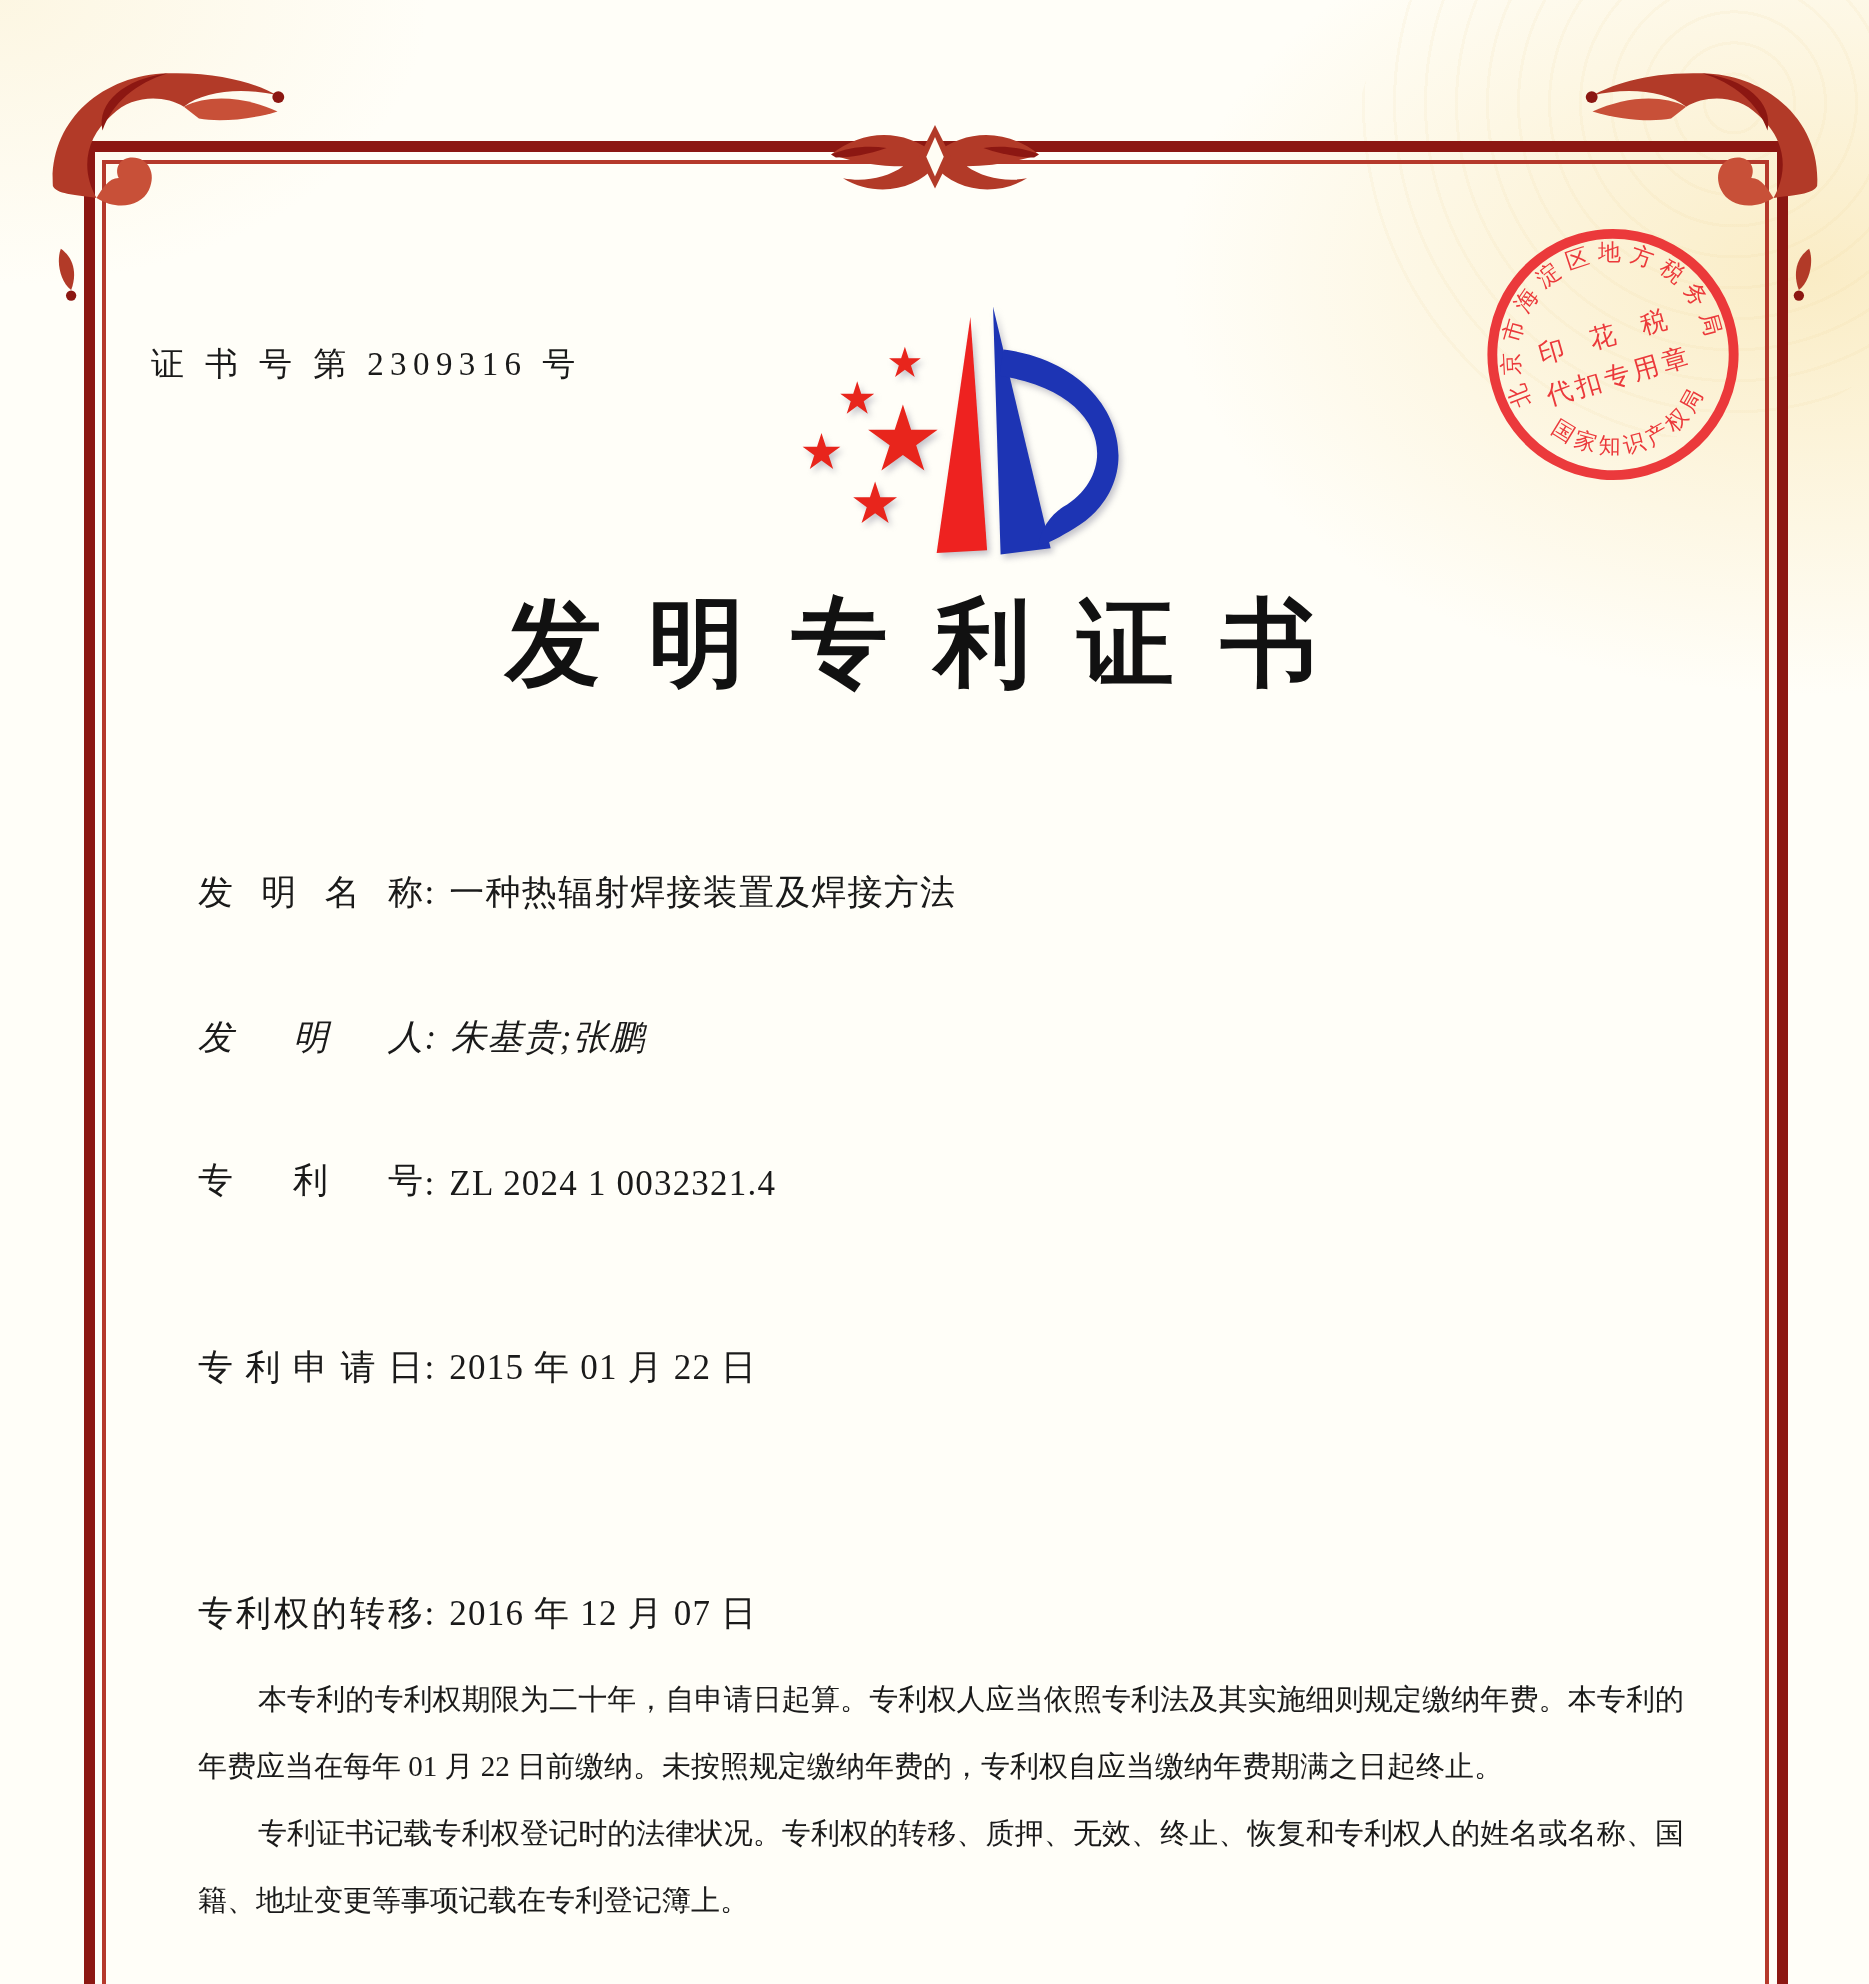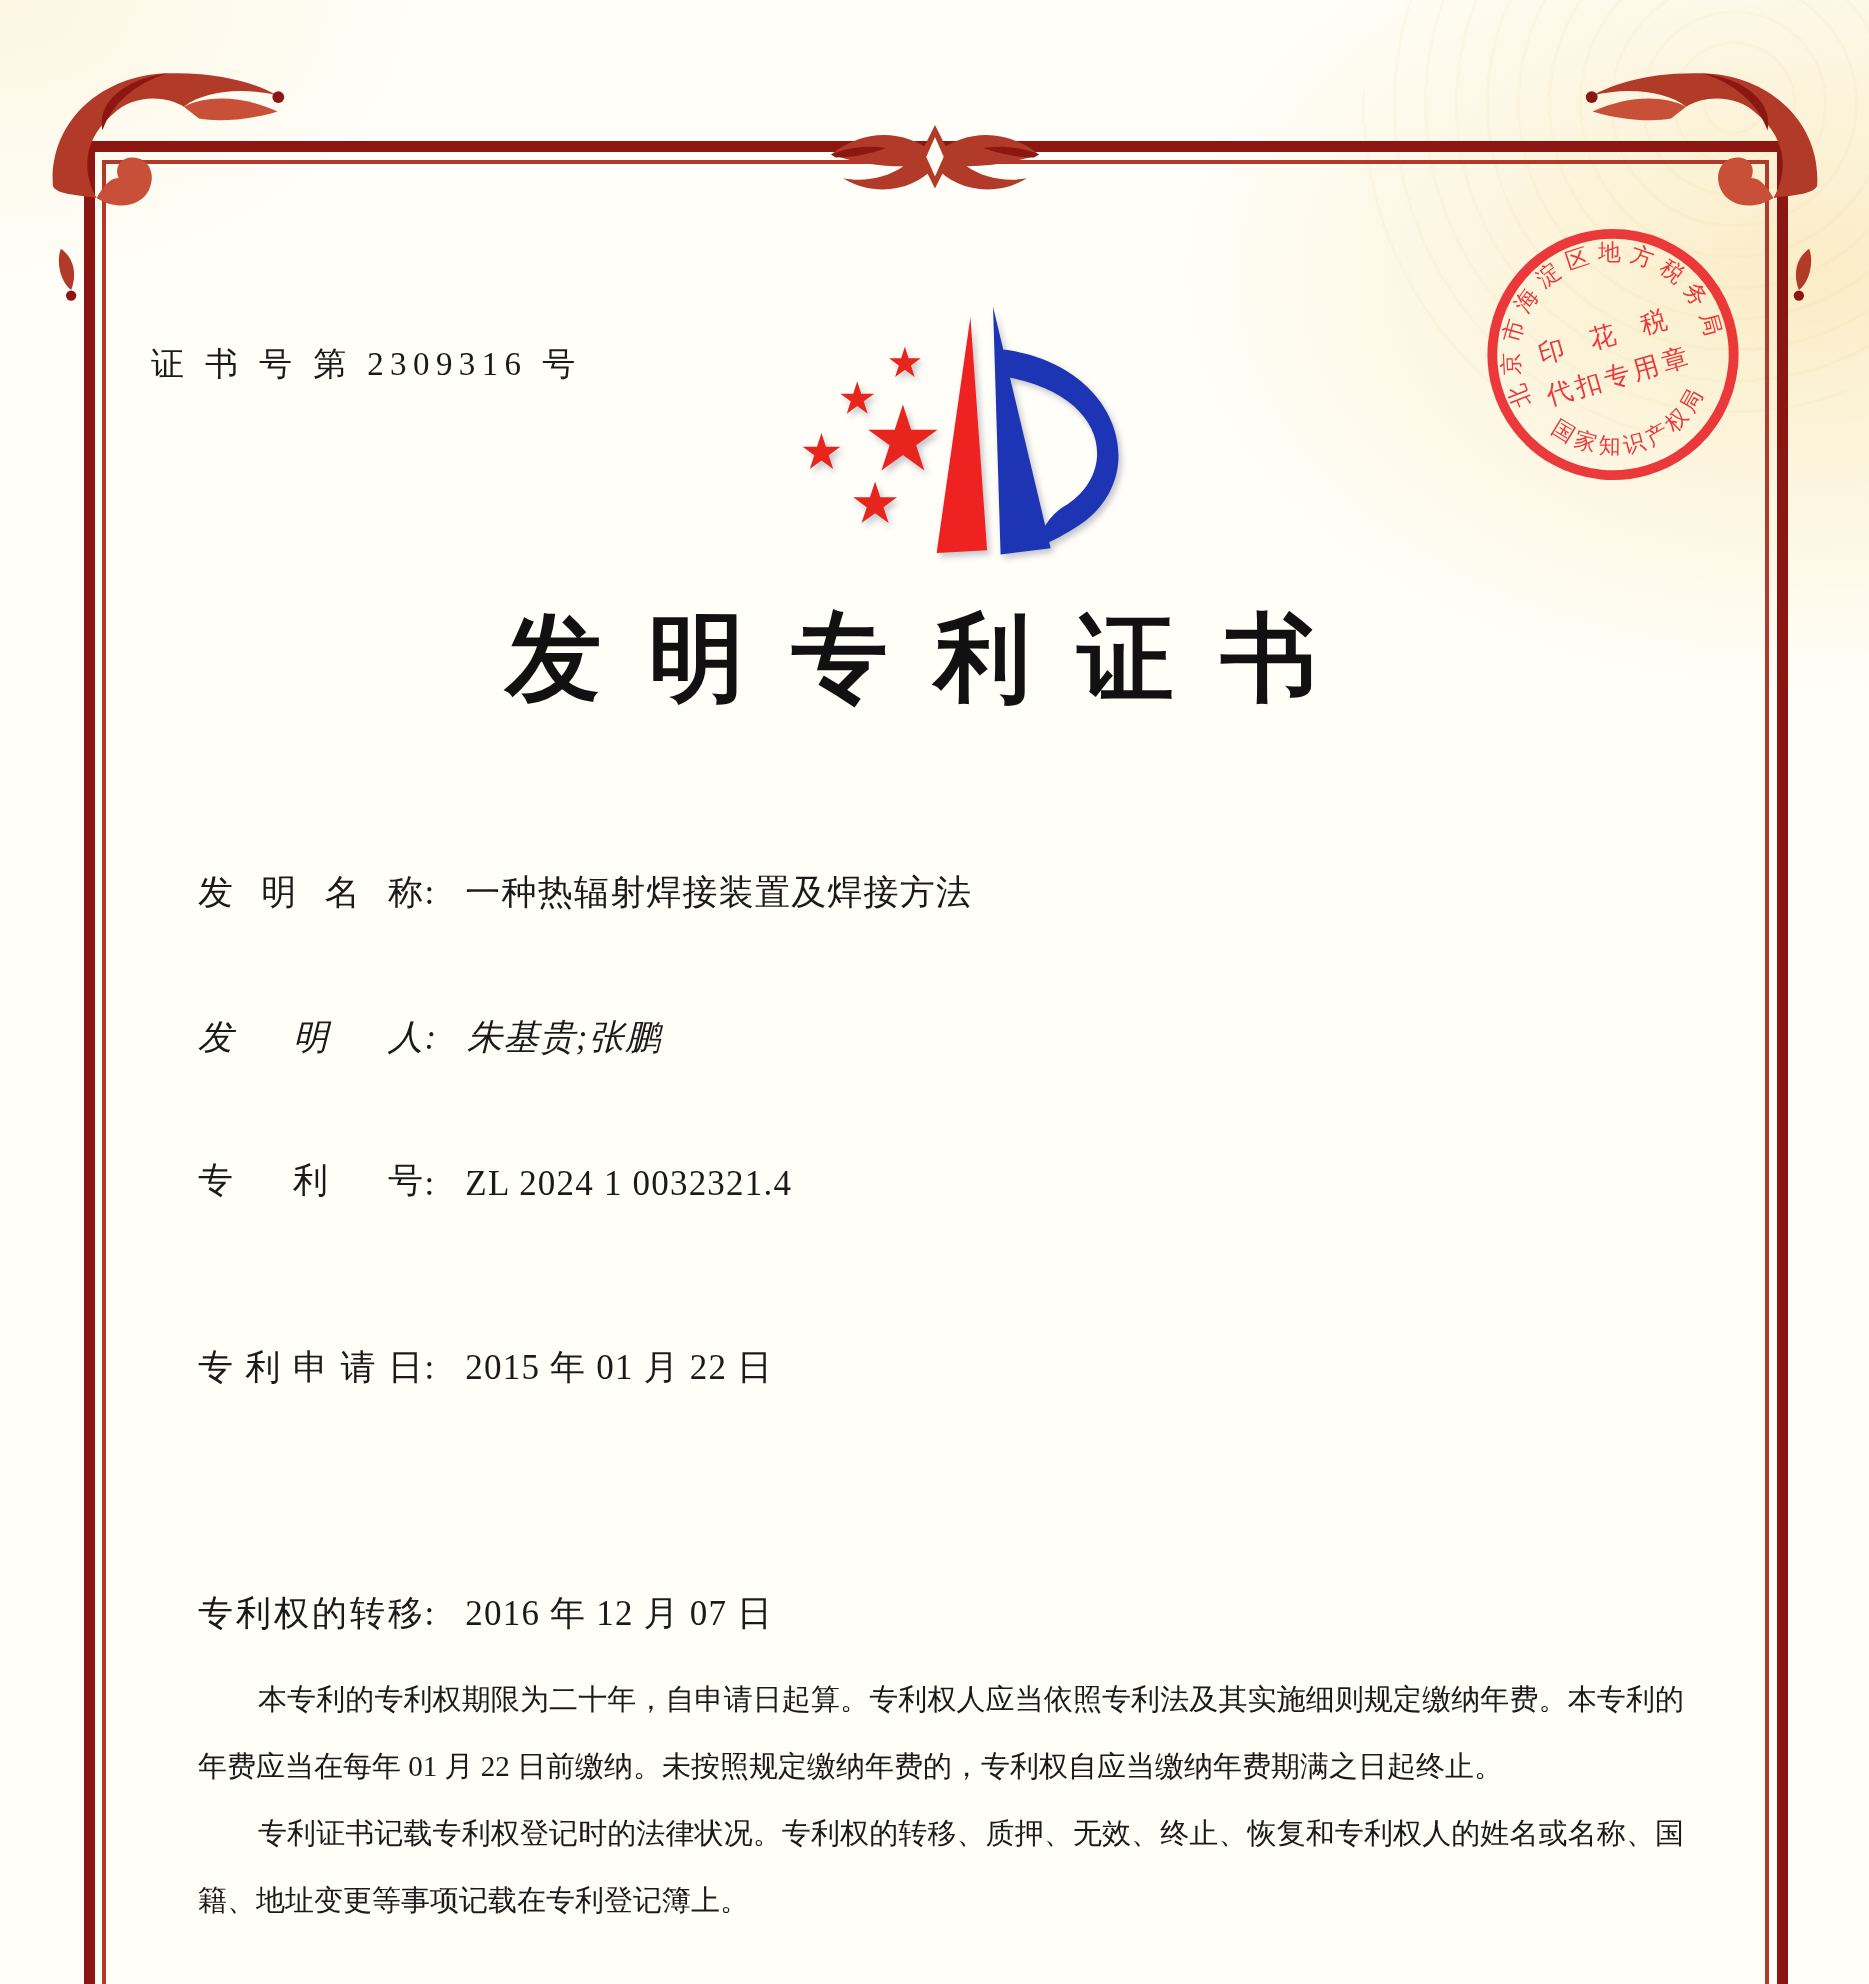--- a/index.html
+++ b/index.html
@@ -27,27 +27,27 @@
   .frame-thin { position:absolute; left:102px; top:160px; width:1667px; height:2472px;
     border:4.8px solid #b5392b; }
   .corner { position:absolute; width:254px; height:254px; }
   .corner.tl { left:37px;  top:59px; }
   .corner.tr { left:1579px; top:59px; transform:scaleX(-1); }
   .top-ornament { position:absolute; left:784px; top:106px; width:302px; height:119px; }
   
   .cert-number { position:absolute; left:151px; top:342px; font-size:33px; letter-spacing:6.4px;text-align:right; }
   .logo { position:absolute; left:782px; top:294px; width:353px; height:278px;
     filter:drop-shadow(3.2px 4px 3.2px rgba(110,110,135,.40)); }
-  .title { position:absolute; left:50%; top:595px; transform:translateX(-50%);
+  .title { position:absolute; left:50%; top:580px; transform:translateX(-50%);
     font-size:96px; font-weight:700; letter-spacing:47px; white-space:nowrap; color:#111; }
   
   .field-row { position:absolute; left:198px; font-size:35px; white-space:nowrap; }
   .field-row .flabel { display:inline-block; width:225px; text-align:justify; text-align-last:justify; vertical-align:bottom; }
   .field-row .fcolon { margin-left:1.6px; }
-  .field-row .fvalue { margin-left:31px; letter-spacing:1.2px; }
+  .field-row .fvalue { margin-left:15px; letter-spacing:1.2px; }
   .r1{top:869px;} .r2{top:1014px;font-style:italic;} .r3{top:1157px;} .r4{top:1344px;} .r5{top:1446px;} .r6{top:1590px;}
   
   .body-text { position:absolute; left:198px; top:1666px; width:1486px;
     font-size:29px; line-height:67px; text-align:justify; }
   .body-text p { text-indent:60px; }
   .tax-stamp { position:absolute; left:1475px; top:214px; width:276px; height:281px; opacity:.92; }
 </style>
 </head>
 <body>
 

